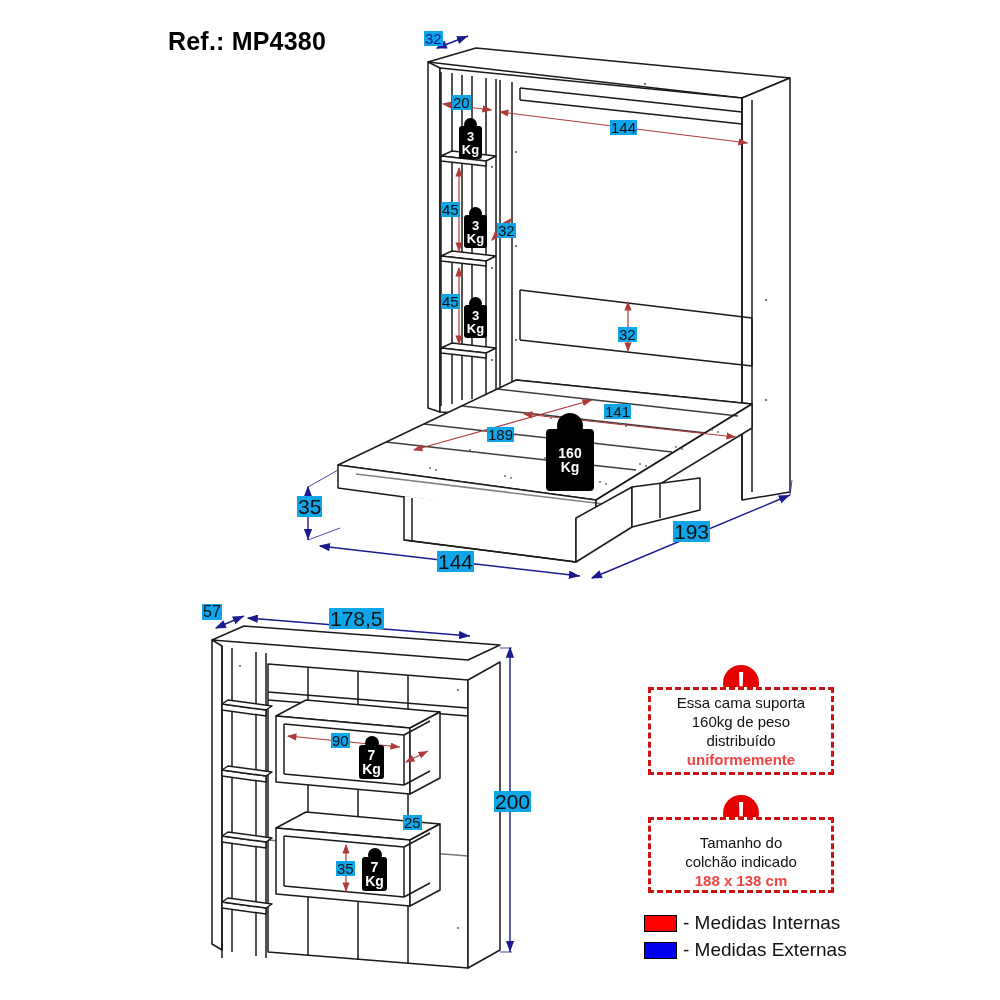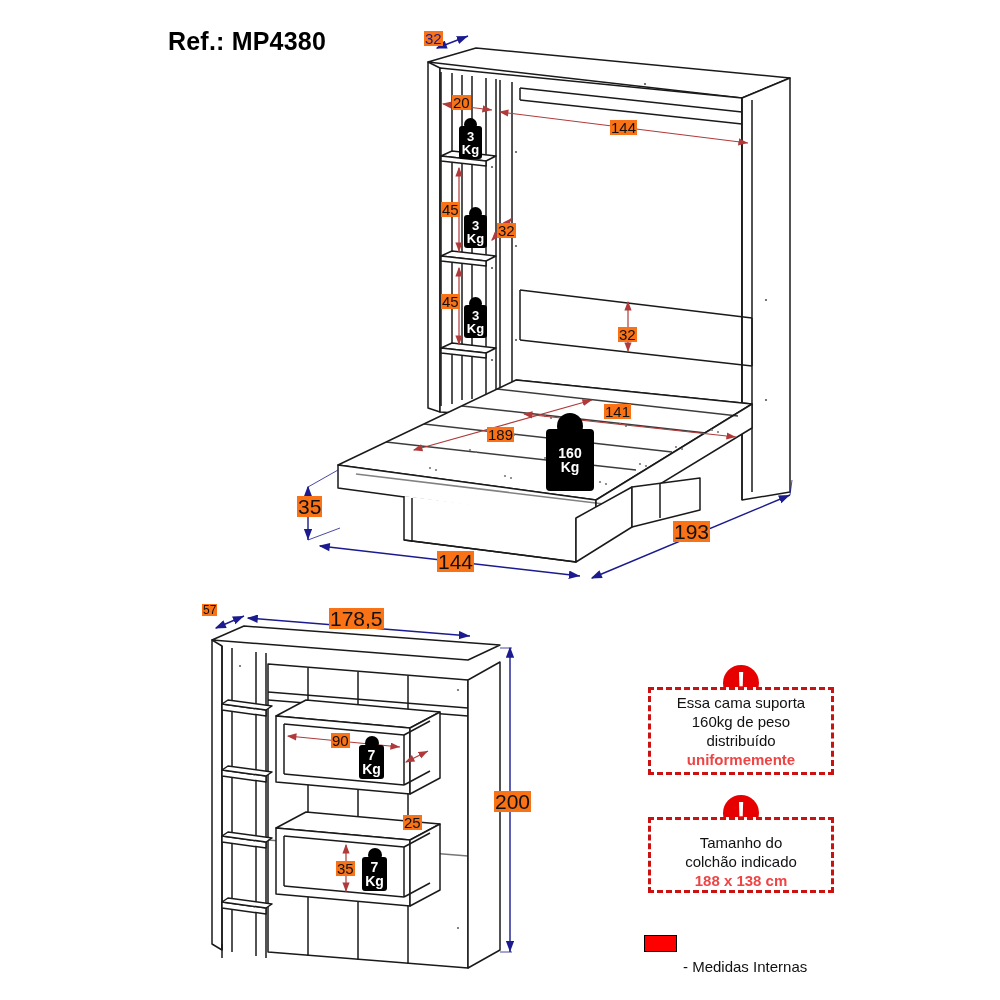--- a/index.html
+++ b/index.html
@@ -41,25 +41,25 @@
     width: 1000px;
     height: 1000px;
   }
 
   
   .dimlabel {
     position: absolute;
     font-size: 15px;
     line-height: 1;
     white-space: nowrap;
-    background: #f97316;
+    background: #0ea5e9;
     padding: 0 1px;
   }
   .dimlabel.big   { font-size: 21px; }
-  .dimlabel.mid   { font-size: 12px; }
+  .dimlabel.mid   { font-size: 16px; }
 
   
   .badge {
     position: absolute;
     background: #000000;
     color: #ffffff;
     text-align: center;
     font-weight: bold;
     border-radius: 3px;
     line-height: 1.0;
@@ -147,24 +147,23 @@
     margin-bottom: 5px;
   }
   .swatch {
     width: 33px;
     height: 17px;
     border: 1px solid #000000;
     margin-right: 6px;
     box-sizing: border-box;
   }
   .legrow .txt {
-    font-size: 15px;
+    font-size: 19px;
     color: #111111;
     white-space: nowrap;
-    margin-top: 46px;
   }
 </style>
 </head>
 <body>
 
 <div id="stage">
 
   <div id="title">Ref.: MP4380</div>
 
   <svg id="drawing" viewBox="0 0 1000 1000">
@@ -481,15 +480,19 @@
     <div class="line">Tamanho do</div>
     <div class="line">colchão indicado</div>
     <div class="line hl">188 x 138 cm</div>
   </div>
 
   <div id="legend">
     <div class="legrow">
       <div class="swatch" style="background:#FF0000;"></div>
       <div class="txt">- Medidas Internas</div>
     </div>
+    <div class="legrow">
+      <div class="swatch" style="background:#0000EE;"></div>
+      <div class="txt">- Medidas Externas</div>
+    </div>
   </div>
 
 </div>
 
 </body></html>

